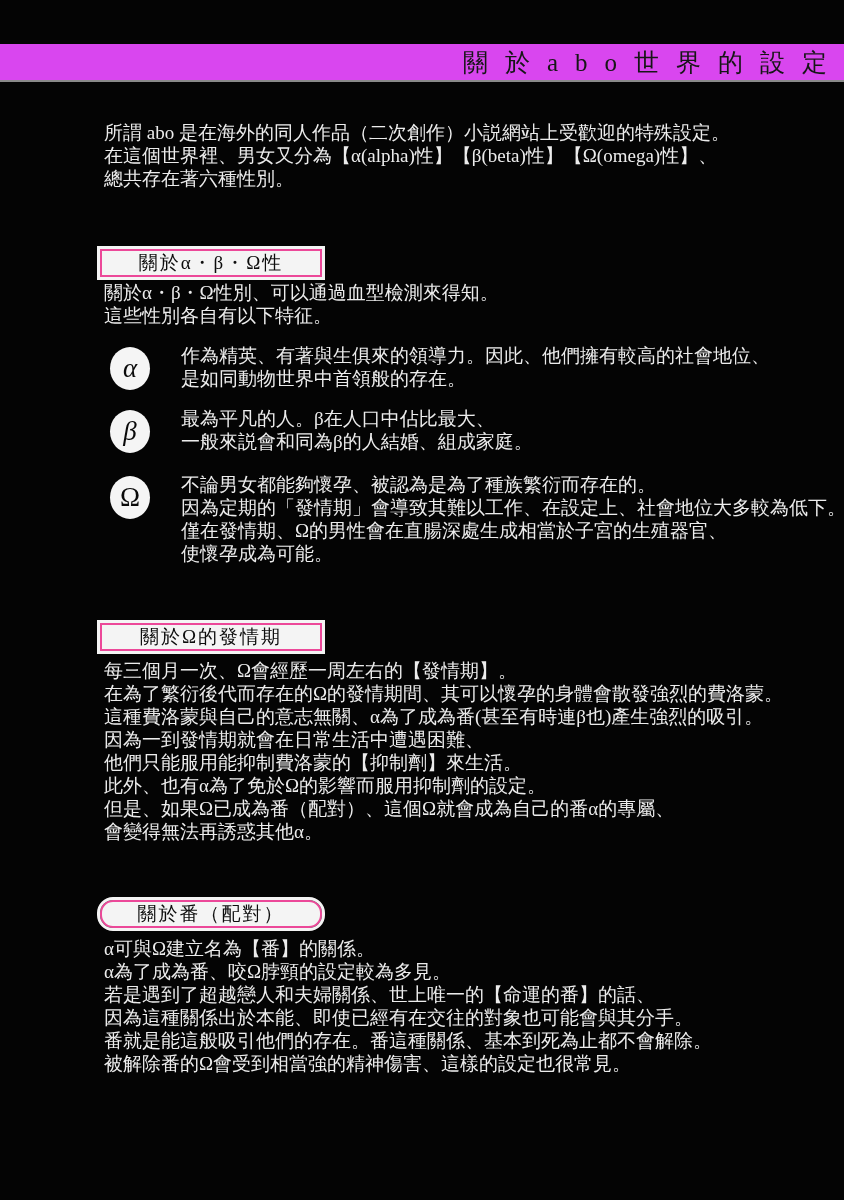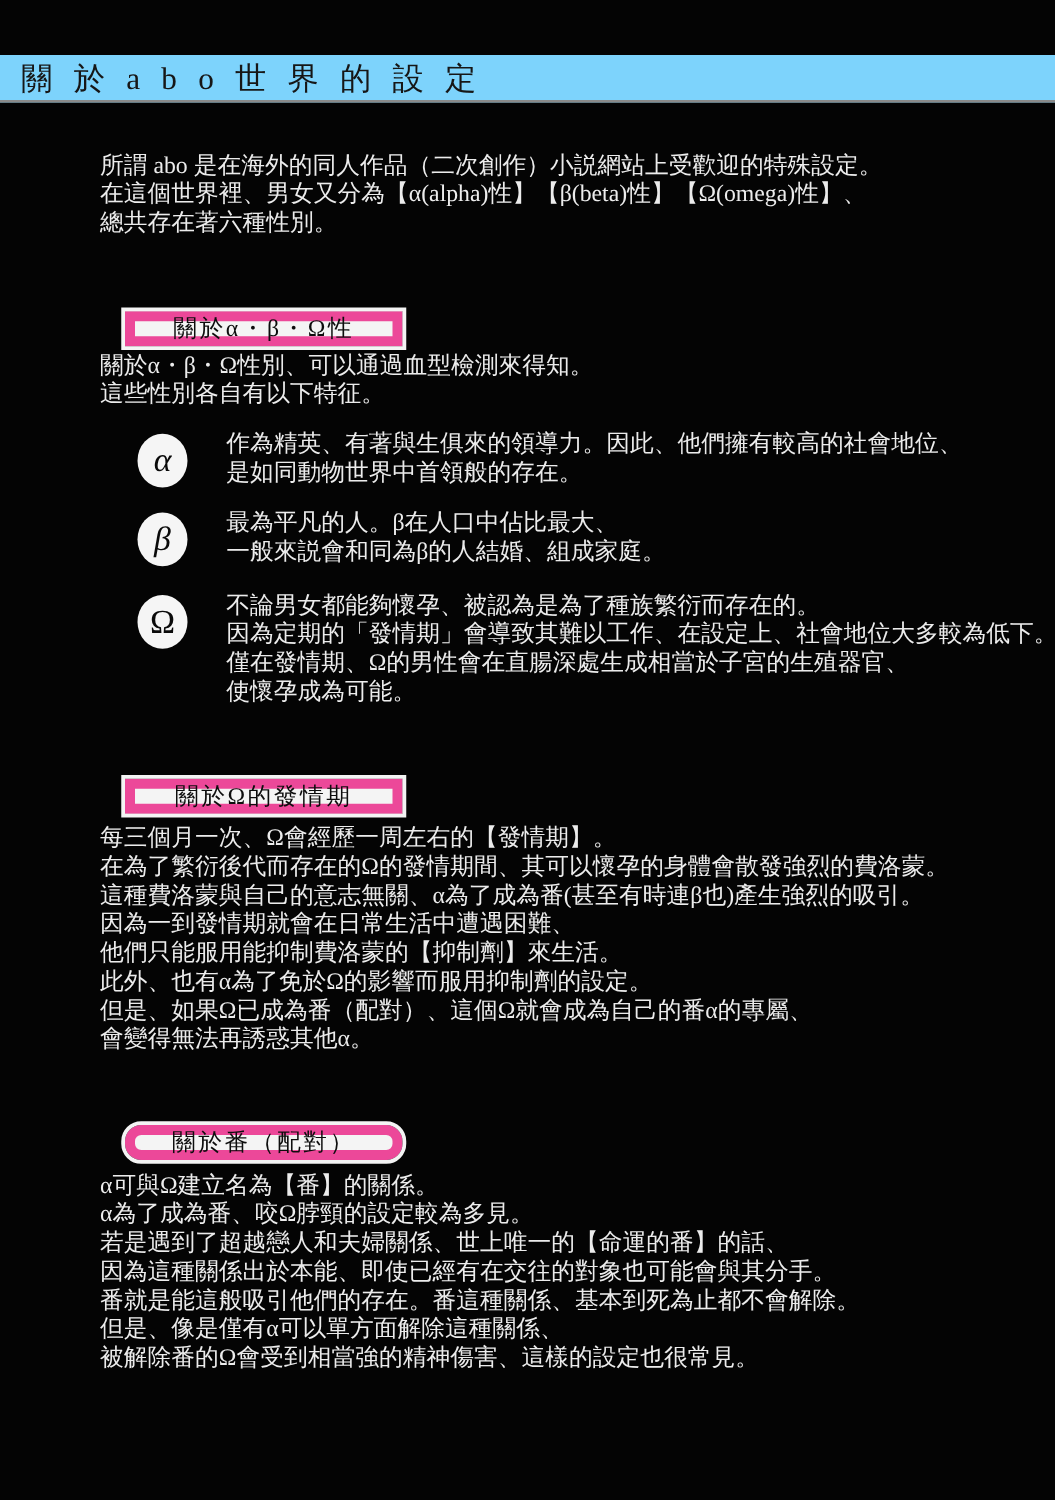--- a/index.html
+++ b/index.html
@@ -9,53 +9,53 @@
     font-family: "Liberation Serif", "DejaVu Serif", serif;
     color: #e9e9e9;
     position: relative;
     overflow: hidden;
   }
   .page { position: absolute; inset: 0; }
 
   
   .title-band {
     position: absolute; top: 44px; left: 0; right: 0; height: 38px;
-    background: #7dd3fc;
+    background: #d946ef;
     border-bottom: 2px solid #8a8a8a;
-    display: flex; align-items: center; justify-content: flex-start;
+    display: flex; align-items: center; justify-content: flex-end;
     box-sizing: border-box;
   }
   .title-band .title-text {
     color: #161616;
     font-size: 25px;
     letter-spacing: 17px;
     text-indent: 17px;
     white-space: nowrap;
   }
 
   
   .textblock {
-    position: absolute; left: 80px; right: 10px;
+    position: absolute; left: 104px; right: 10px;
     font-size: 19px; line-height: 23px;
     white-space: nowrap;
     color: #ececec;
   }
   .textblock .line { height: 23px; }
 
   .intro-block  { top: 121px; }
   .s1-intro     { top: 281px; }
   .para-heat    { top: 659px; }
   .para-pair    { top: 937px; }
 
   
   .heading-box {
     position: absolute; left: 100px;
     width: 222px; height: 28px;
     background: #f4f4f4;
-    border: 8px solid #ec4899;
+    border: 2px solid #ec4899;
     outline: 3px solid #f4f4f4;
     box-sizing: border-box;
     display: flex; align-items: center; justify-content: center;
     color: #0d0d0d;
     font-size: 19px;
     letter-spacing: 2px;
     white-space: nowrap;
   }
   .hb-types { top: 249px; }
   .hb-heat  { top: 623px; }
@@ -152,17 +152,16 @@
   </div>
 
   <div class="heading-box hb-pair">關於番（配對）</div>
 
   <div class="textblock para-pair">
     <div class="line">α可與Ω建立名為【番】的關係。</div>
     <div class="line">α為了成為番、咬Ω脖頸的設定較為多見。</div>
     <div class="line">若是遇到了超越戀人和夫婦關係、世上唯一的【命運的番】的話、</div>
     <div class="line">因為這種關係出於本能、即使已經有在交往的對象也可能會與其分手。</div>
     <div class="line">番就是能這般吸引他們的存在。番這種關係、基本到死為止都不會解除。</div>
-    <div class="line">但是、像是僅有α可以單方面解除這種關係、</div>
     <div class="line">被解除番的Ω會受到相當強的精神傷害、這樣的設定也很常見。</div>
   </div>
 
 </div>
 
 </body></html>

